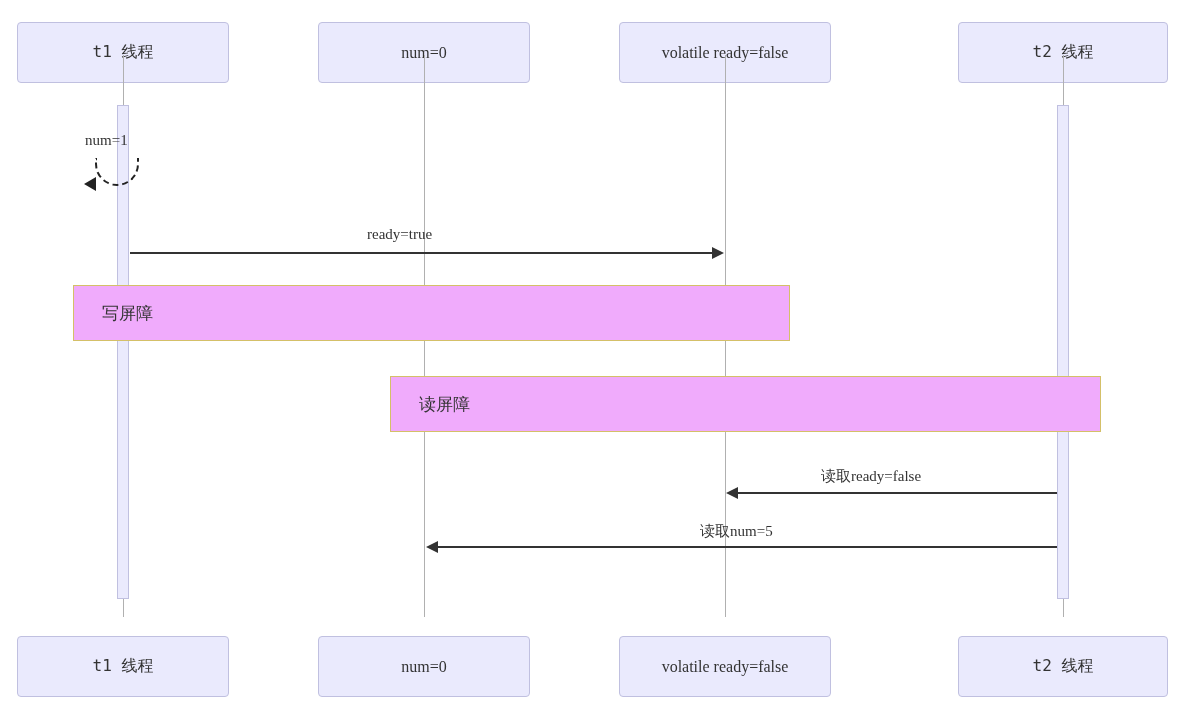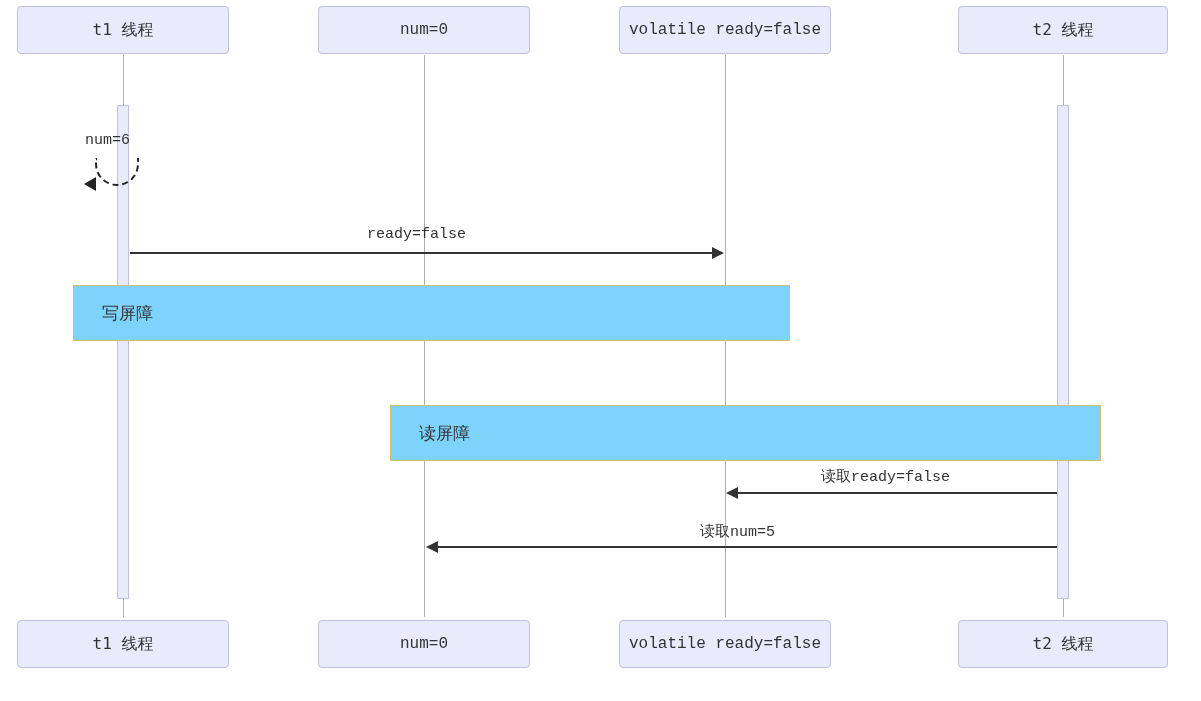--- a/index.html
+++ b/index.html
@@ -6,29 +6,30 @@
     body {
       font-family: "Microsoft YaHei", "Consolas", monospace, sans-serif;
       background: white;
       position: relative;
       width: 1201px;
       height: 701px;
     }
     .participant-box {
       position: absolute;
       width: 212px;
-      height: 48px;
+      height: 61px;
       background: #eaeafd;
       border: 1px solid #c0c0e0;
       border-radius: 4px;
       display: flex;
       align-items: center;
       justify-content: center;
       font-size: 16px;
       color: #333;
+      margin-top: 16px;
     }
     .lifeline {
       position: absolute;
       width: 1px;
       border-left: 1px solid #b0b0b0;
       top: 55px;
       height: 562px;
     }
     .activation {
       position: absolute;
@@ -52,21 +53,21 @@
     .arrow-head-left { border-right: 12px solid #333; }
     .label {
       position: absolute;
       font-family: "Consolas", monospace;
       font-size: 15px;
       color: #333;
       white-space: nowrap;
     }
     .barrier-box {
       position: absolute;
-      background: #7dd3fc;
+      background: #f0abfc;
       border: 1px solid #d4c068;
       height: 56px;
       display: flex;
       align-items: center;
       padding-left: 28px;
       font-size: 17px;
       color: #333;
     }
     .self-loop {
       position: absolute;
@@ -77,21 +78,21 @@
       border-radius: 0 0 24px 24px;
     }
     .self-arrowhead {
       position: absolute;
       width: 0;
       height: 0;
       border-top: 7px solid transparent;
       border-bottom: 7px solid transparent;
       border-right: 12px solid #222;
     }
-    .mono { font-family: Liberation Mono, monospace; }
+    .mono { font-family: Liberation Serif, serif; }
   </style>
 </head>
 <body>
 
 <div class="participant-box" style="left:17px; top:6px;">t1 线程</div>
 <div class="participant-box" style="left:318px; top:6px;">
     <span class="mono">num=0</span>
   </div>
 <div class="participant-box" style="left:619px; top:6px; ">
     <span class="mono">volatile ready=false</span>
@@ -108,33 +109,33 @@
 <div class="participant-box" style="left:958px; top:620px; width:210px;">t2 线程</div>
 
 <div class="lifeline" style="left:123px;"></div>
 <div class="lifeline" style="left:424px;"></div>
 <div class="lifeline" style="left:725px;"></div>
 <div class="lifeline" style="left:1063px;"></div>
 
 <div class="activation" style="left:117px; top:105px; height:494px;"></div>
 <div class="activation" style="left:1057px; top:105px; height:494px;"></div>
 
-<div class="label mono" style="left:85px; top:132px;">num=6</div>
+<div class="label mono" style="left:85px; top:132px;">num=1</div>
 <div class="self-loop" style="left:95px; top:158px;"></div>
 <div class="self-arrowhead" style="left:84px; top:177px;"></div>
 
-<div class="label mono" style="left:367px; top:226px;">ready=false</div>
+<div class="label mono" style="left:367px; top:226px;">ready=true</div>
 <div class="arrow-line" style="left:130px; top:252px; width:584px;"></div>
 <div class="arrow-head-right" style="left:712px; top:247px;"></div>
 
 <div class="barrier-box" style="left:73px; top:285px; width:717px;">
   <span>写屏障</span>
 </div>
 
-<div class="barrier-box" style="left:390px; top:376px; width:711px;margin-top:29px;">
+<div class="barrier-box" style="left:390px; top:376px; width:711px;">
   <span>读屏障</span>
 </div>
 
 <div class="label" style="left:821px; top:467px;"><span class="mono">读取ready=false</span></div>
 <div class="arrow-line" style="left:738px; top:492px; width:319px;"></div>
 <div class="arrow-head-left" style="left:726px; top:487px;"></div>
 
 <div class="label" style="left:700px; top:522px;"><span class="mono">读取num=5</span></div>
 <div class="arrow-line" style="left:438px; top:546px; width:619px;"></div>
 <div class="arrow-head-left" style="left:426px; top:541px;"></div>

